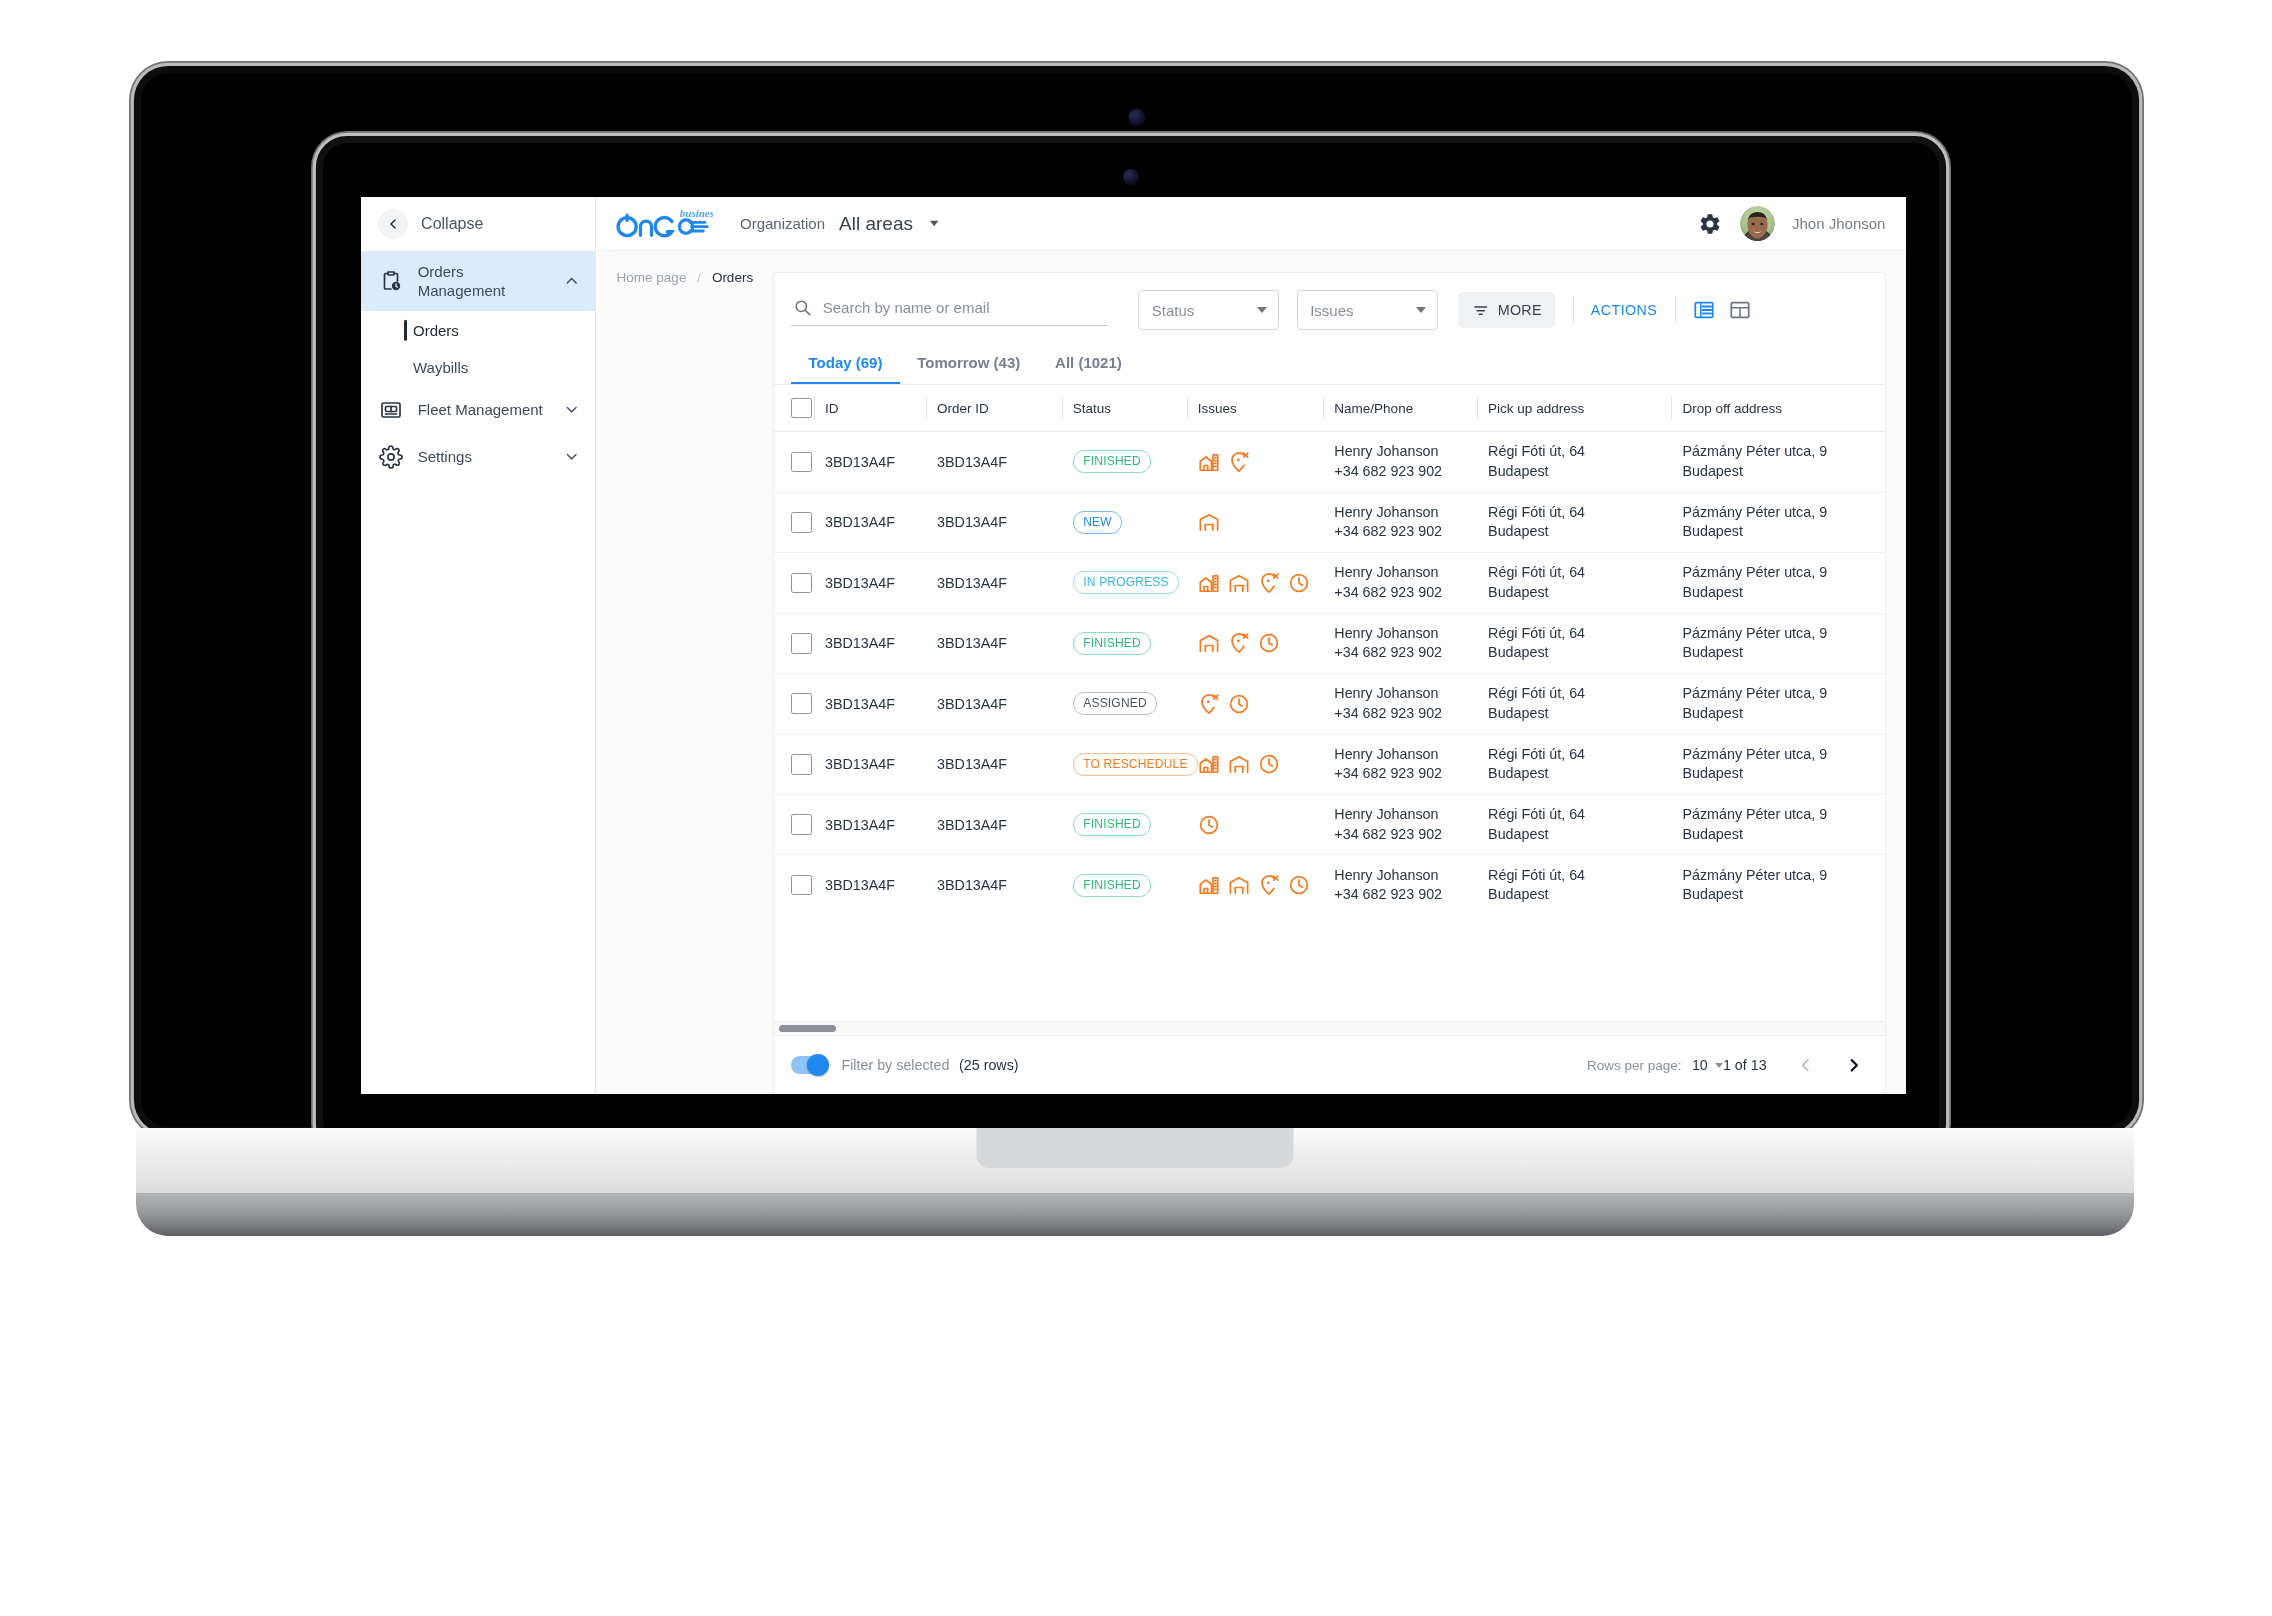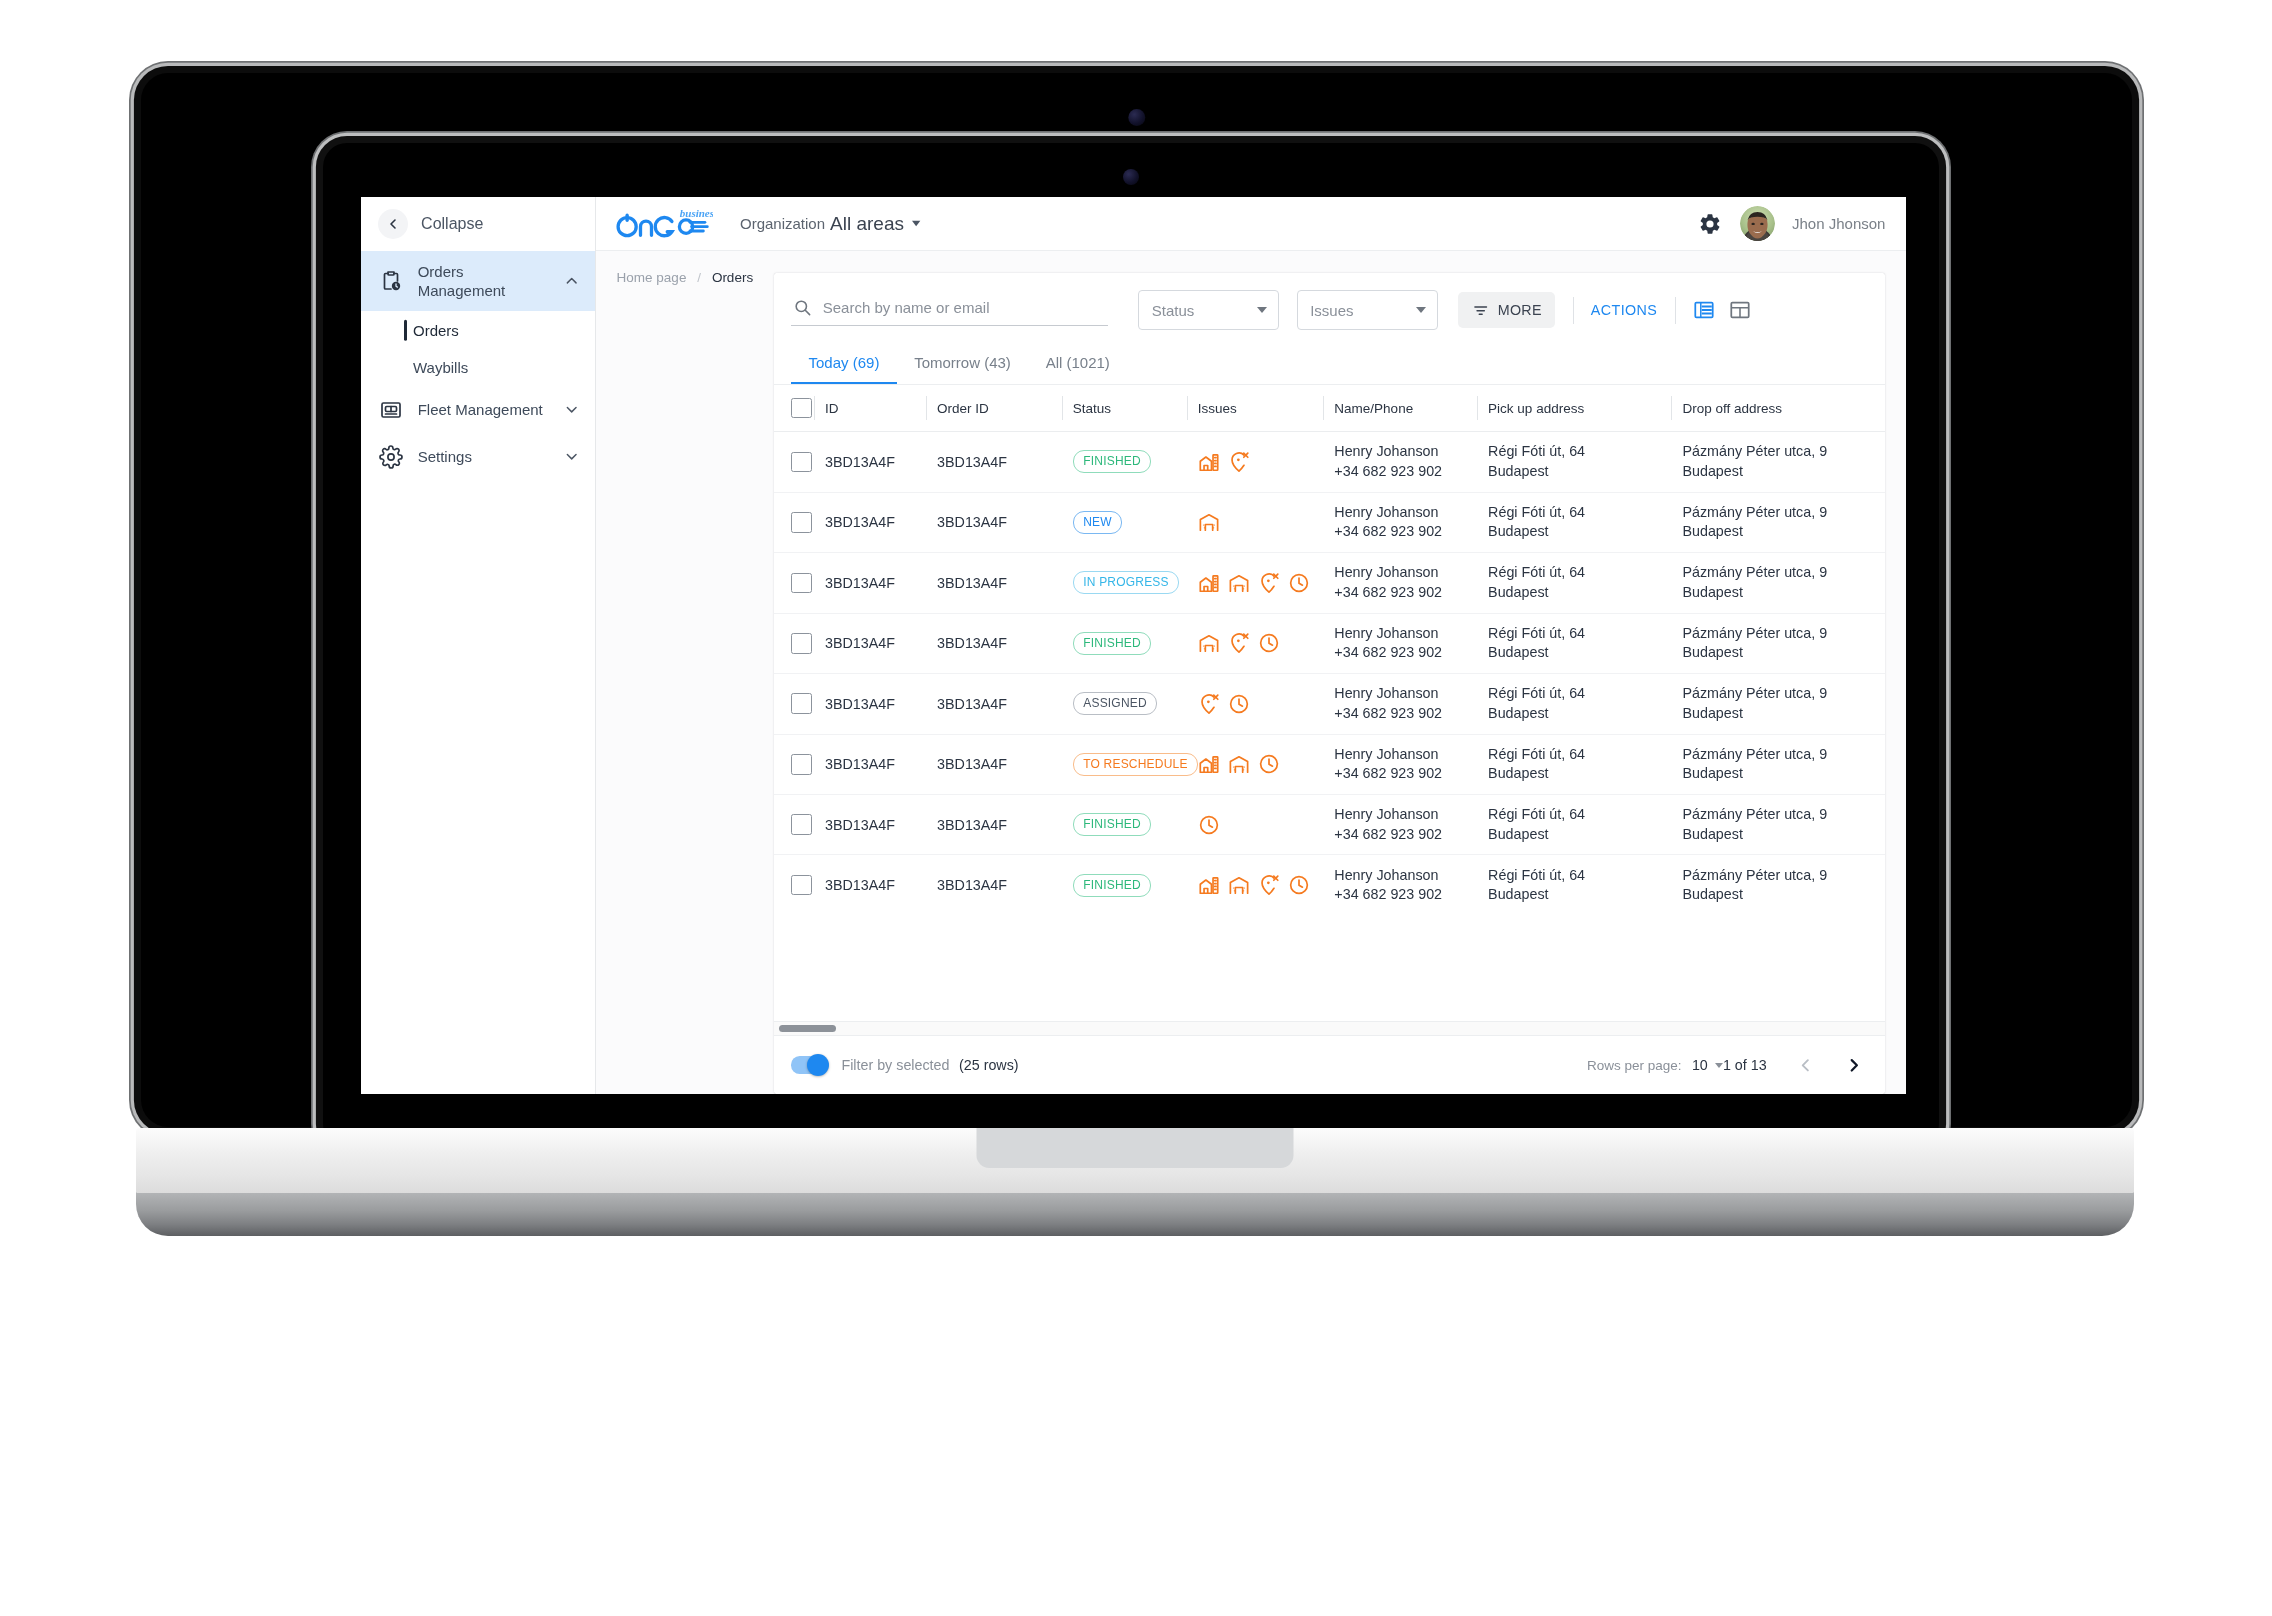--- a/index.html
+++ b/index.html
@@ -89,21 +89,21 @@
                    width:3.2px; height:20.6px; background:#1f2937; border-radius:1.6px; }
   .sub-label { font-size:15px; color:#3e4a5a; }
   .sub-item.active .sub-label { color:#1f2937; font-weight:500; }
 
   
   .main { flex:1; min-width:0; display:flex; flex-direction:column; background:#fff; }
 
   .topbar { height:54px; display:flex; align-items:center; border-bottom:0.8px solid #eceef0;
             padding:0 20.6px 0 16px; gap:0; flex-shrink:0; }
   .logo { display:flex; align-items:flex-start; margin-right:27px; }
-  .org-sel { display:flex; align-items:center; gap:5px; cursor:pointer; }
+  .org-sel { display:flex; align-items:center; gap:14px; cursor:pointer; }
   .org-lbl { font-size:15px; color:#5c646f; }
   .org-val { font-size:19px; color:#3b4350; }
   .topbar-right { margin-left:auto; display:flex; align-items:center; gap:17.4px; }
   .avatar { width:35px; height:35px; border-radius:50%; overflow:hidden; flex-shrink:0; }
   .user-name { font-size:15px; color:#7a8088; }
 
   .content { flex:1; min-height:0; background:#fbfbfc; padding:0 0 0 0; display:flex; flex-direction:row; }
 
   .crumb { padding:19px 0 0 20.6px; font-size:13.5px; }
   .crumb a { color:#9aa1ab; text-decoration:none; }
@@ -132,21 +132,21 @@
 
   .more-btn { margin-left:20.6px; height:36px; background:#f0f1f2; border-radius:5px;
               display:flex; align-items:center; gap:8.7px; padding:0 13.5px; cursor:pointer; }
   .more-lbl { font-size:14.3px; color:#3b4350; letter-spacing:0.3px; }
   .vdiv { width:0.8px; height:27px; background:#dfe2e6; margin:0 17.4px; }
   .actions-btn { font-size:14.3px; color:#1e88f0; letter-spacing:0.4px; cursor:pointer; }
   .view-toggles { display:flex; align-items:center; gap:14.3px; }
   .view-ico { width:22px; height:22px; cursor:pointer; }
 
   .tabs { display:flex; align-items:flex-end; gap:0; padding:4.8px 0 0 17.4px;
-          border-bottom:0.8px solid #eceef0; flex-shrink:0; }
+          border-bottom:0.8px solid #eceef0; flex-shrink:0;font-weight:bold; }
   .tab { padding:8px 17.4px 11px 17.4px; font-size:15px; color:#78808b; cursor:pointer;
          border-bottom:2.4px solid transparent; }
   .tab.active { color:#1e88f0; border-bottom-color:#1e88f0; }
 
   
   .table-scroll { flex:1; min-height:0; overflow:hidden; position:relative; }
   table { width:100%; border-collapse:collapse; table-layout:fixed; }
   th { text-align:left; font-weight:400; font-size:13.5px; color:#2b3442;
        padding:12.7px 0 12.7px 0; border-bottom:0.8px solid #ebedef; position:relative; }
   th.divided::before { content:""; position:absolute; left:-11px; top:11px; bottom:11px;

